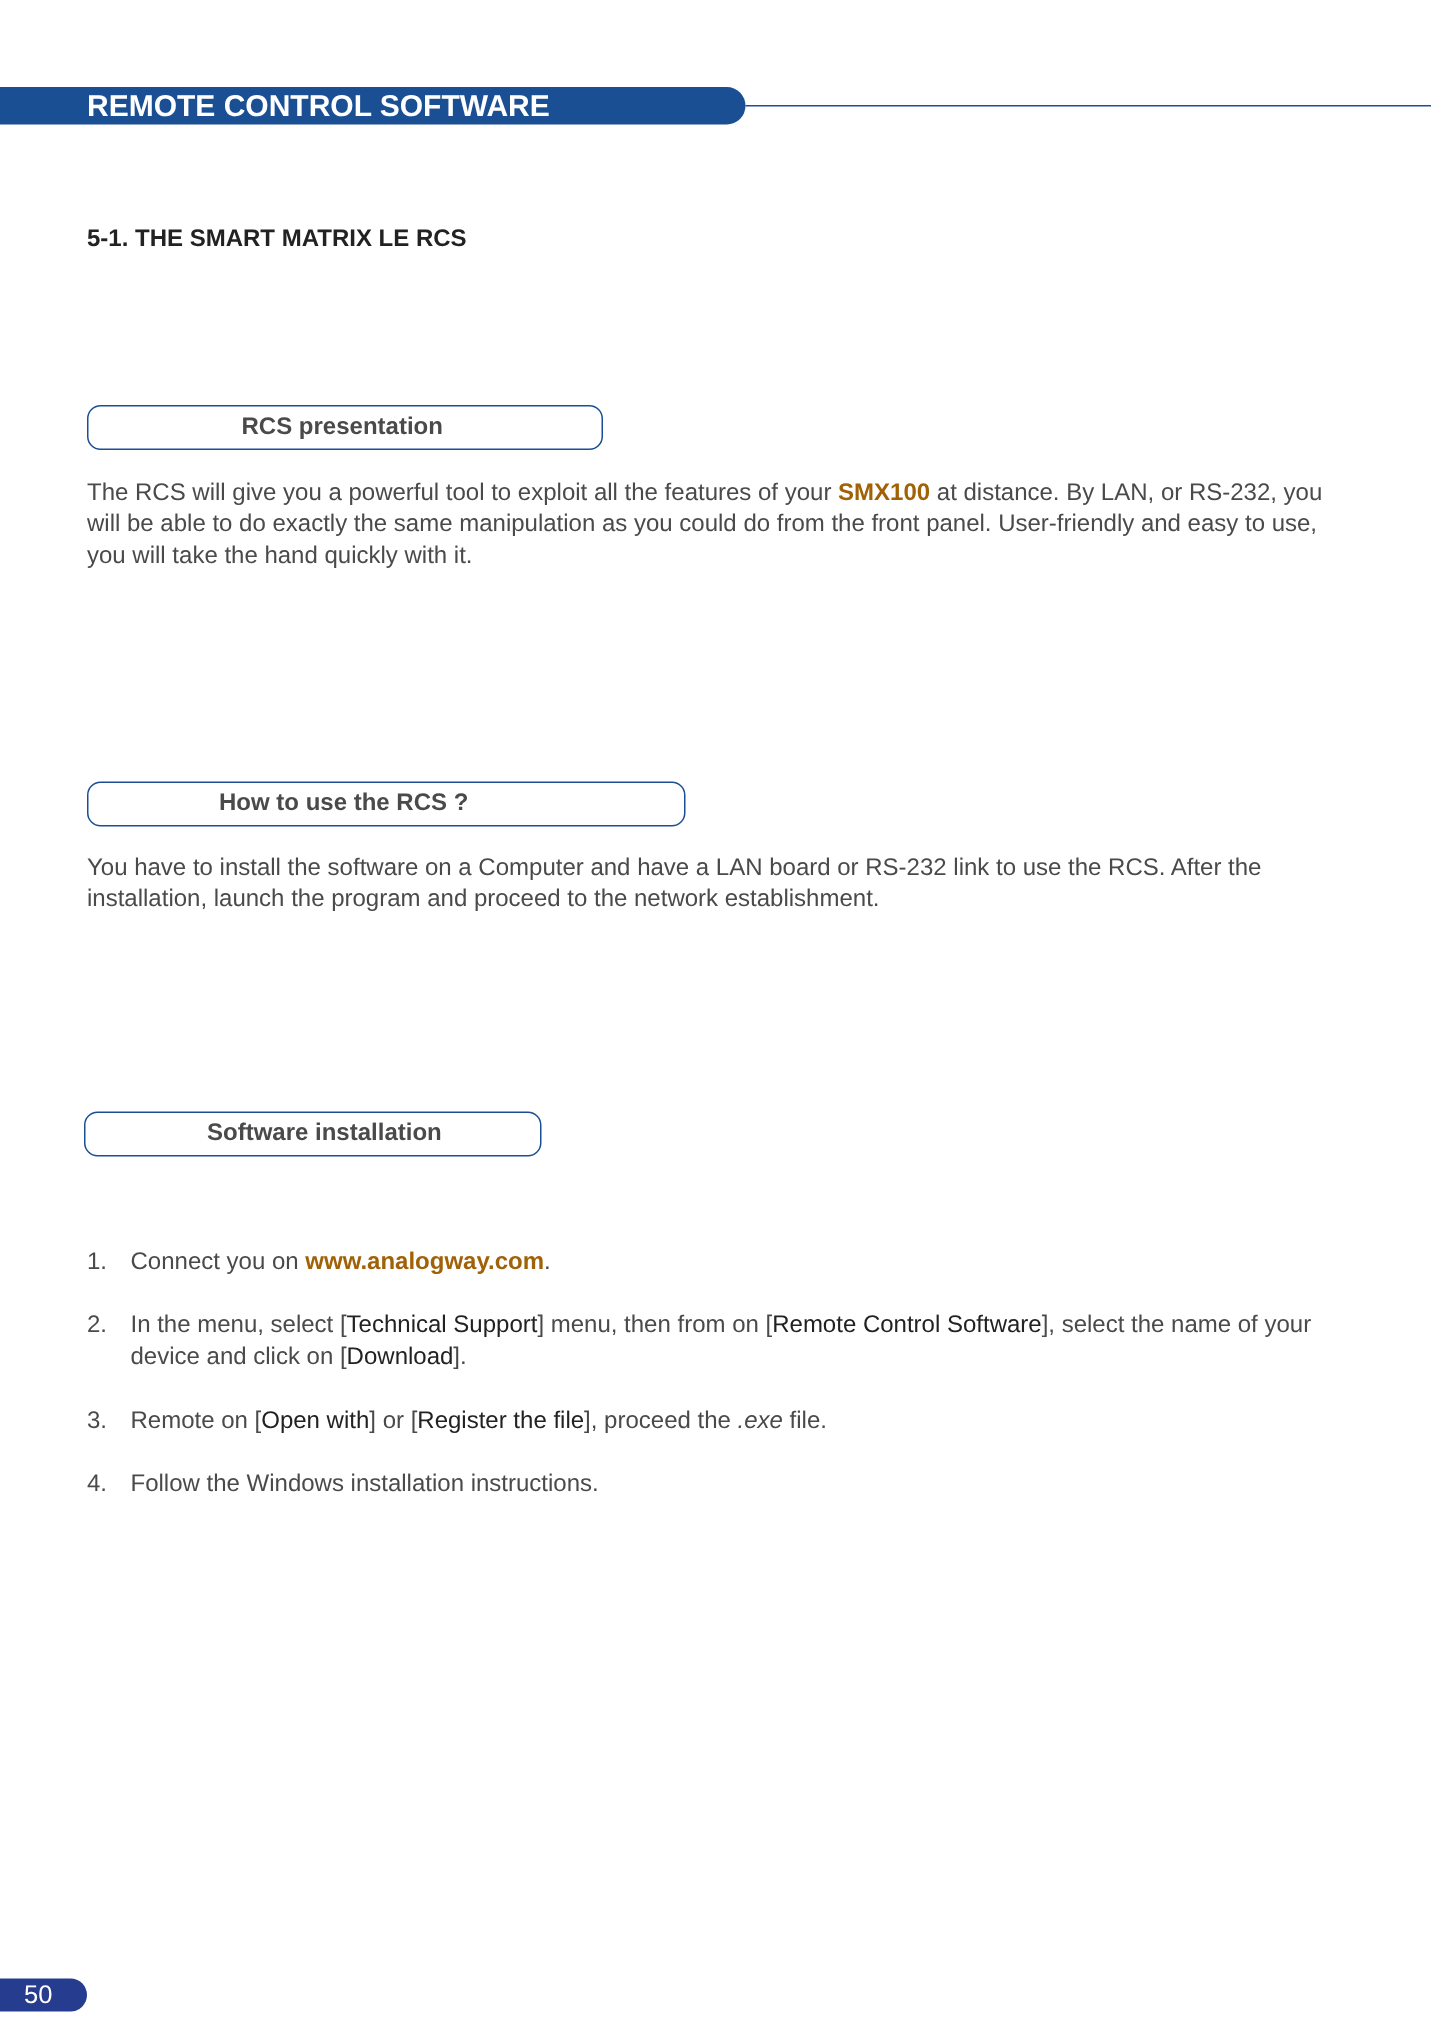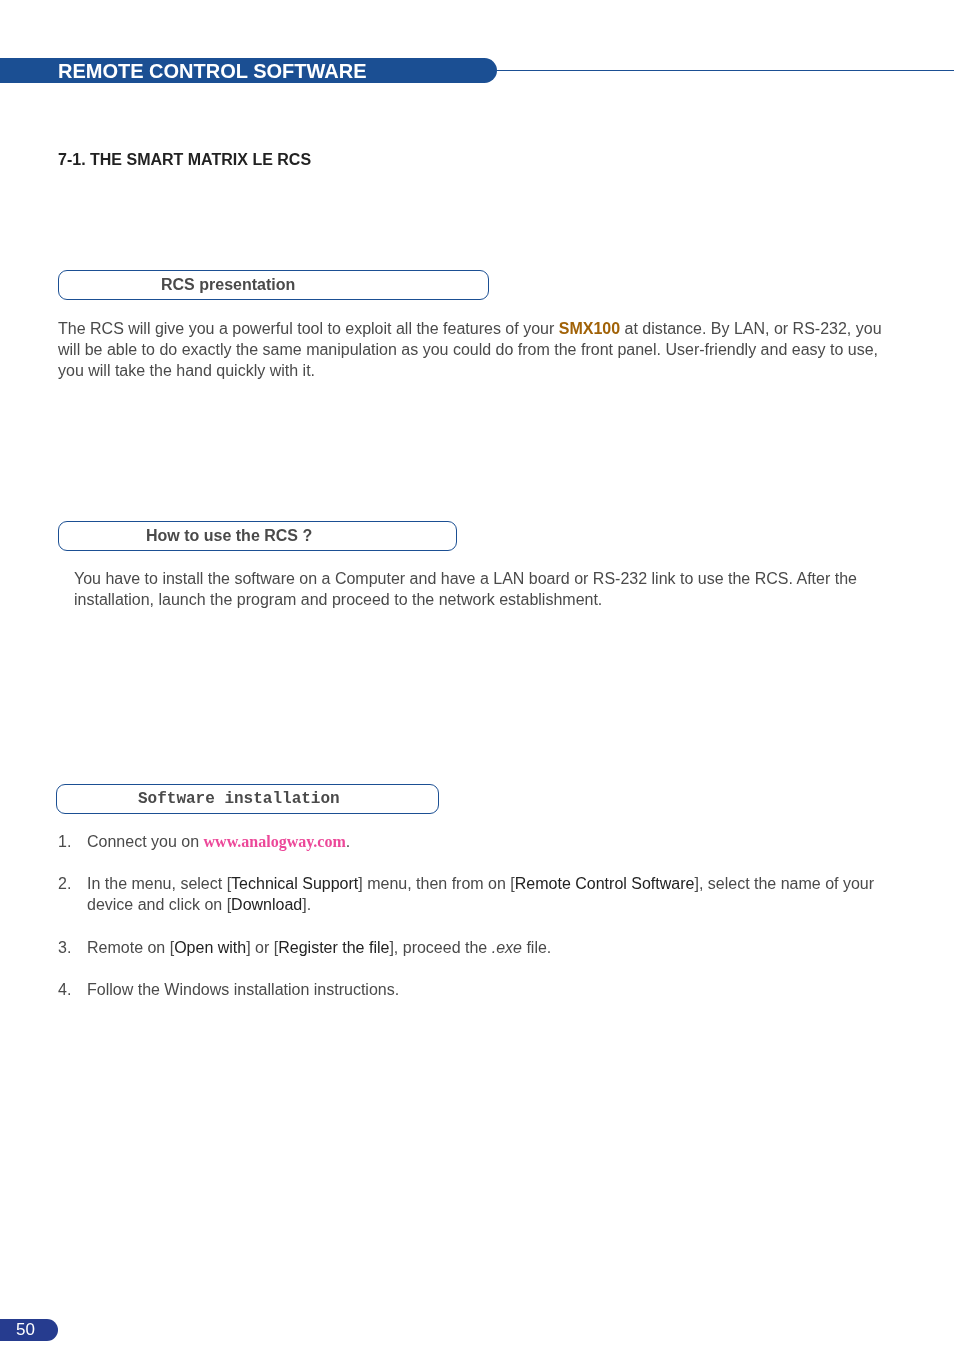--- a/index.html
+++ b/index.html
@@ -32,49 +32,49 @@
     .para {
       position: absolute; left: 58px; width: 842px; font-size: 16px; line-height: 21px;
       color: #4a4a4a;
     }
     .para b { color: #a16207; }
     .list { position: absolute; left: 58px; width: 842px; font-size: 16px; line-height: 21px; }
     .li { position: absolute; left: 0; width: 842px; }
     .li .num { position: absolute; left: 0; }
     .li .txt { position: absolute; left: 29px; width: 812px; }
     .dark { color: #222222; }
-    .link { color: #ec4899; font-weight: bold; font-family: Liberation Serif, serif; }
+    .link { color: #a16207; font-weight: bold; }
     .page-num-bar {
       position: absolute; left: 0; top: 1319px; width: 58px; height: 22px;
       background: #263c8f; border-radius: 0 11px 11px 0;
     }
     .page-num {
       position: absolute; left: 16px; top: 1320px; font-size: 17px; color: #ffffff; line-height: 20px;
     }
   </style>
 </head>
 <body>
 
 <div class="header-bar"></div>
 <div class="header-title">REMOTE CONTROL SOFTWARE</div>
 <div class="header-line"></div>
 
-<div class="section-title">7-1. THE SMART MATRIX LE RCS</div>
+<div class="section-title">5-1. THE SMART MATRIX LE RCS</div>
 
-<div class="pill" style="left:58px; top:270px; width:431px;">
+<div class="pill" style="left:58px; top:270px; width:344px;">
   <span style="left:102px;">RCS presentation</span>
 </div>
 <div class="para" style="top:318px;"><span>The RCS will give you a powerful tool to exploit all the features of your </span><b>SMX100</b><span> at distance. By LAN, or RS-232, you will be able to do exactly the same manipulation as you could do from the front panel. User-friendly and easy to use, you will take the hand quickly with it.</span></div>
 
 <div class="pill" style="left:58px; top:521px; width:399px;">
   <span style="left:87px;">How to use the RCS ?</span>
 </div>
-<div class="para" style="top:568px;margin-left:16px;">You have to install the software on a Computer and have a LAN board or RS-232 link to use the RCS. After the installation, launch the program and proceed to the network establishment.</div>
+<div class="para" style="top:568px;">You have to install the software on a Computer and have a LAN board or RS-232 link to use the RCS. After the installation, launch the program and proceed to the network establishment.</div>
 
-<div class="pill" style="left:56px; top:784px; width:383px;font-family:Liberation Mono, monospace;">
+<div class="pill" style="left:56px; top:741px; width:305px;">
   <span style="left:81px;">Software installation</span>
 </div>
 
 <div class="list" style="top:831px;">
   <div class="li" style="top:0;">
     <span class="num">1.</span>
     <span class="txt"><span>Connect you on </span><span class="link">www.analogway.com</span><span>.</span></span>
   </div>
   <div class="li" style="top:42px;">
     <span class="num">2.</span>

